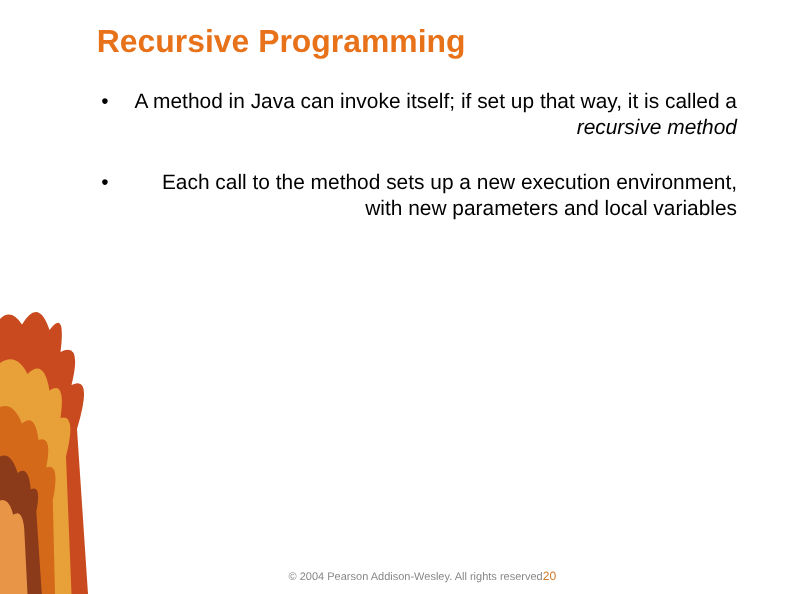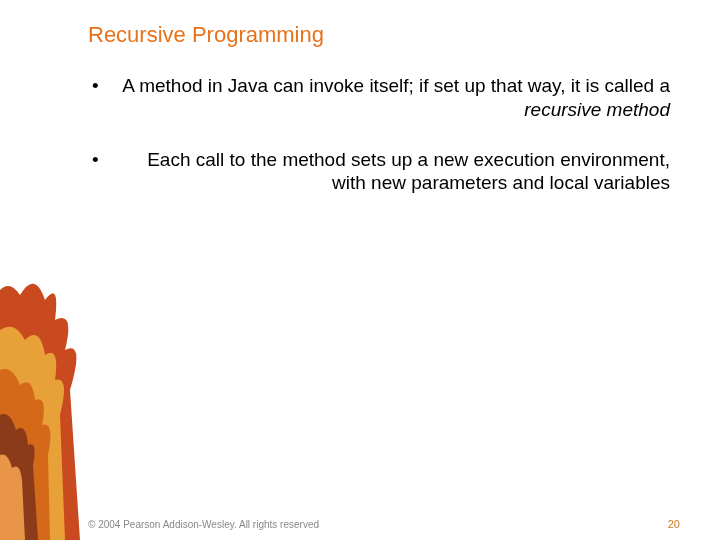--- a/index.html
+++ b/index.html
@@ -17,22 +17,22 @@
     bottom: 0;
     width: 95px;
     height: 300px;
     pointer-events: none;
   }
   .content {
     padding: 22px 50px 0 88px;
   }
   .title {
     color: #e8721a;
-    font-size: 22px;
-    font-weight: normal;
+    font-size: 29px;
+    font-weight: bold;
     margin-bottom: 26px;
   }
   .bullets {
     list-style: none;
   }
   .bullets li {
     position: relative;
     padding-left: 26px;
     font-size: 19px;
     line-height: 1.25;
@@ -51,21 +51,21 @@
   }
   .bullets li .italic {
     font-style: italic;
   }
   .footer {
     position: absolute;
     bottom: 10px;
     left: 88px;
     right: 40px;
     display: flex;
-    justify-content: space-between;
+    justify-content: center;
     align-items: baseline;
     font-size: 10px;
     color: #888;
   }
   .page-num {
     color: #d07a2a;
     font-size: 11px;
   }
 </style>
 </head>

